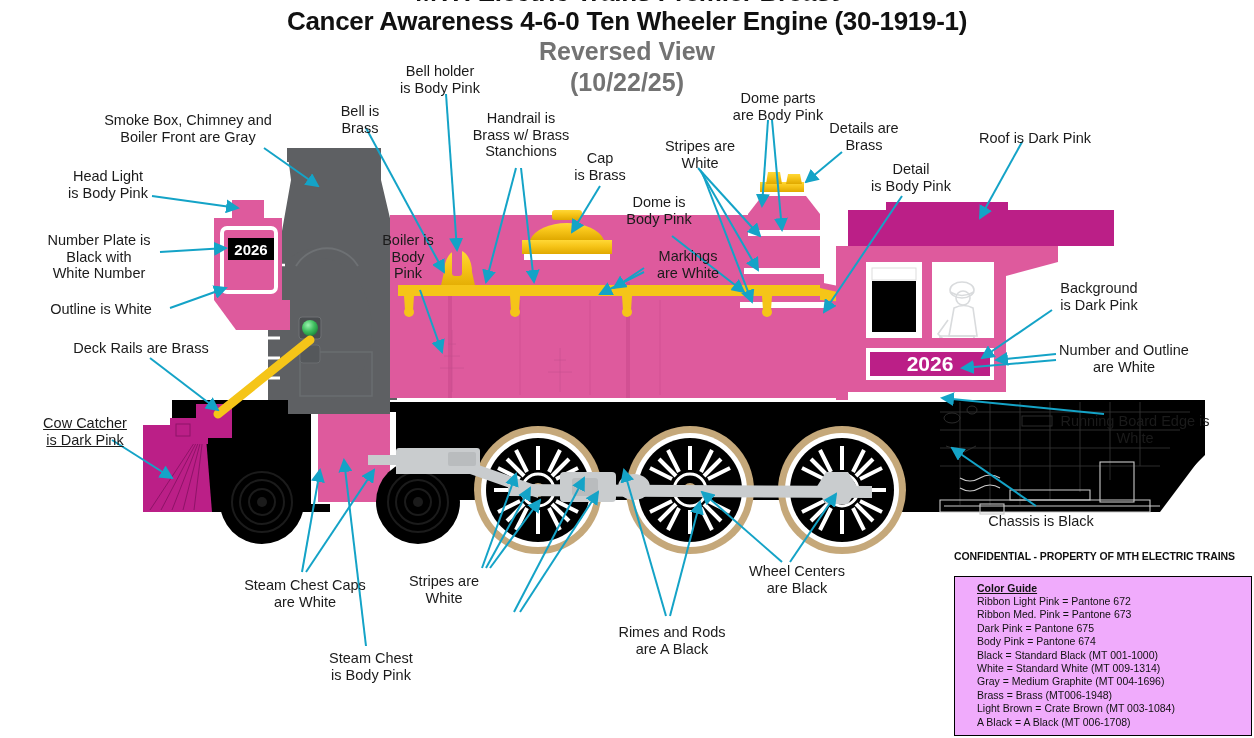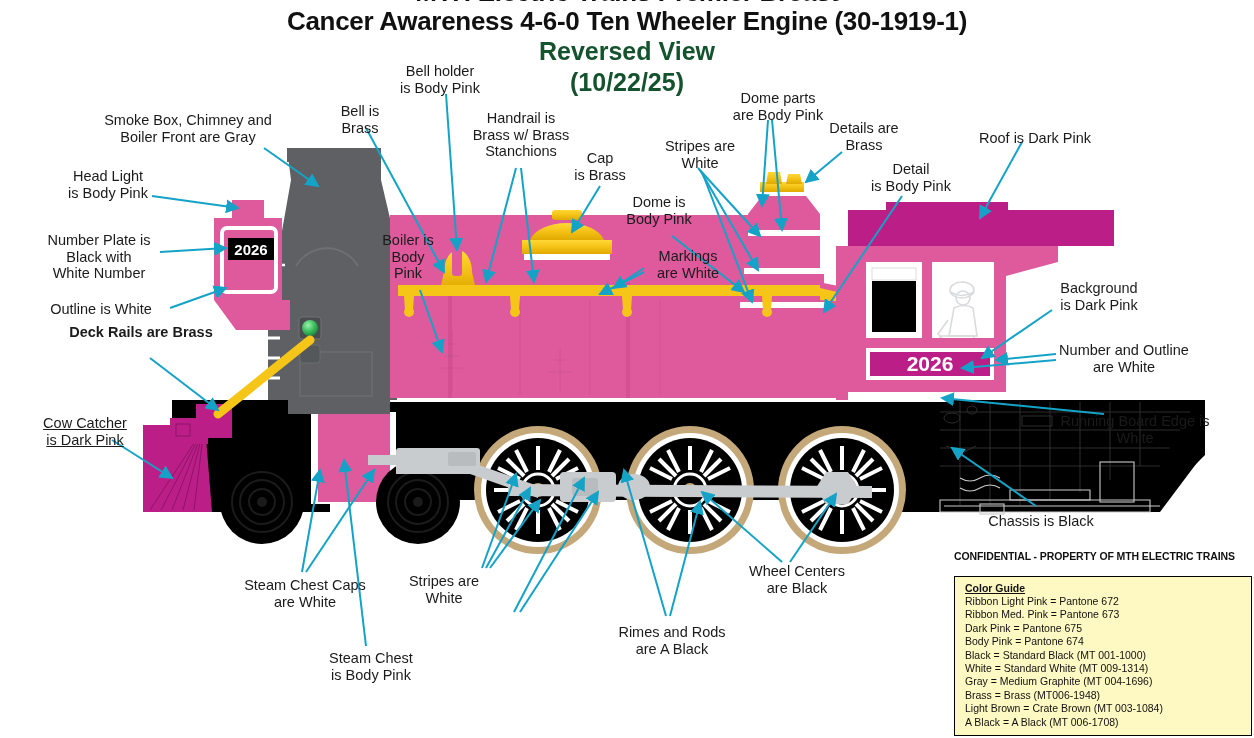--- a/index.html
+++ b/index.html
@@ -12,42 +12,42 @@
     position:relative;
     color:#1b1b1b;
   }
   #stage{position:absolute;inset:0;width:1254px;height:641px;}
 
   
   .title-wrap{position:absolute;left:0;top:-22px;width:1254px;text-align:center;pointer-events:none;}
   .title-line{
     font-weight:bold;font-size:26px;line-height:29px;letter-spacing:-0.3px;color:#111;
   }
-  .title-sub{font-weight:bold;font-size:25px;line-height:31px;color:#14532d;}
+  .title-sub{font-weight:bold;font-size:25px;line-height:31px;color:#737373;}
 
   
   .cl{
     position:absolute;font-size:14.5px;line-height:16.5px;color:#1b1b1b;
     white-space:pre;
   }
   .cl.c{text-align:center;}
 
   
   svg.art{position:absolute;left:0;top:0;width:1254px;height:738px;}
 
   
   #guide{
     position:absolute;left:954px;top:550px;width:298px;
   }
   #guide .conf{
     font-size:10.5px;font-weight:bold;color:#111;letter-spacing:-0.1px;
     border-bottom:1px solid #000;padding-bottom:14px;margin-bottom:0px;
   }
   #guide .box{
-    border:1px solid #000;border-top:none;padding:5px 8px 6px 10px;background:#fef9c3;
+    border:1px solid #000;border-top:none;padding:5px 8px 6px 22px;background:#f0abfc;
   }
   #guide .gtitle{
     font-size:10.5px;font-weight:bold;text-decoration:underline;margin-bottom:1px;color:#111;
   }
   #guide .gline{font-size:10.5px;line-height:13.4px;color:#111;}
 </style>
 </head>
 <body>
 
 <div id="stage">
@@ -435,21 +435,21 @@
   </svg>
 
   <div class="cl c" style="left:88px;top:112px;width:200px;">Smoke Box, Chimney and
 Boiler Front are Gray</div>
   <div class="cl c" style="left:38px;top:168px;width:140px;">Head Light
 is Body Pink</div>
   <div class="cl c" style="left:24px;top:232px;width:150px;">Number Plate is
 Black with
 White Number</div>
   <div class="cl c" style="left:36px;top:301px;width:130px;">Outline is White</div>
-  <div class="cl c" style="left:64px;top:324px;width:154px;font-weight:bold;">Deck Rails are Brass</div>
+  <div class="cl c" style="left:64px;top:340px;width:154px;">Deck Rails are Brass</div>
   <div class="cl c" style="left:24px;top:415px;width:122px;text-decoration:underline;">Cow Catcher
 is Dark Pink</div>
 
   <div class="cl c" style="left:326px;top:103px;width:68px;">Bell is
 Brass</div>
   <div class="cl c" style="left:386px;top:63px;width:108px;">Bell holder
 is Body Pink</div>
   <div class="cl c" style="left:457px;top:110px;width:128px;">Handrail is
 Brass w/ Brass
 Stanchions</div>

